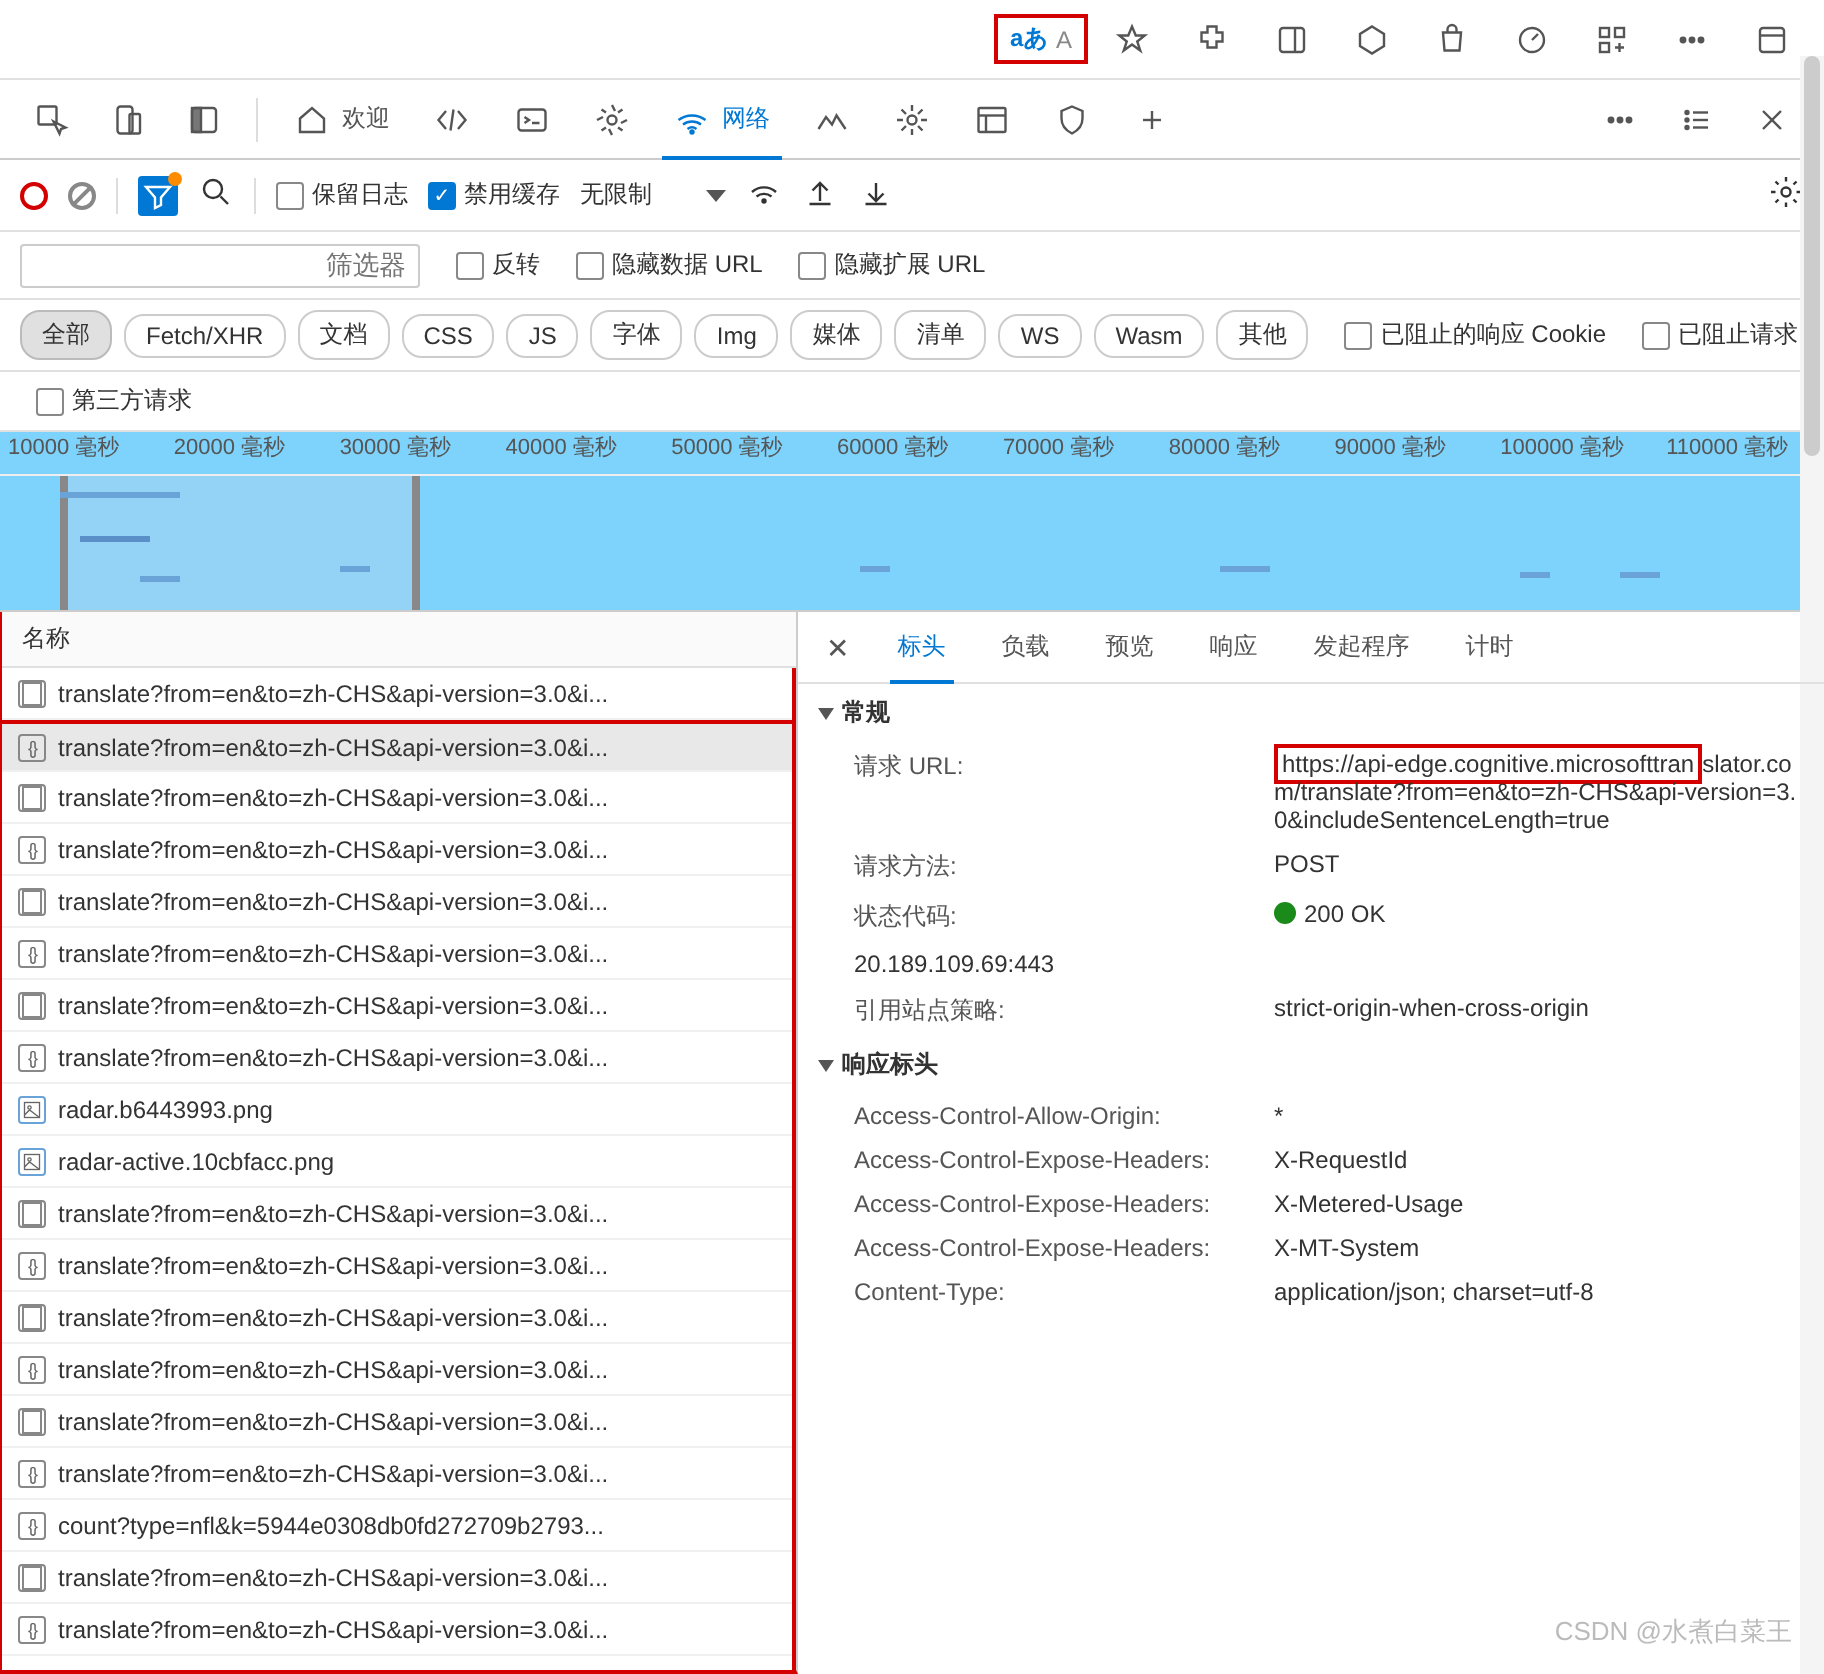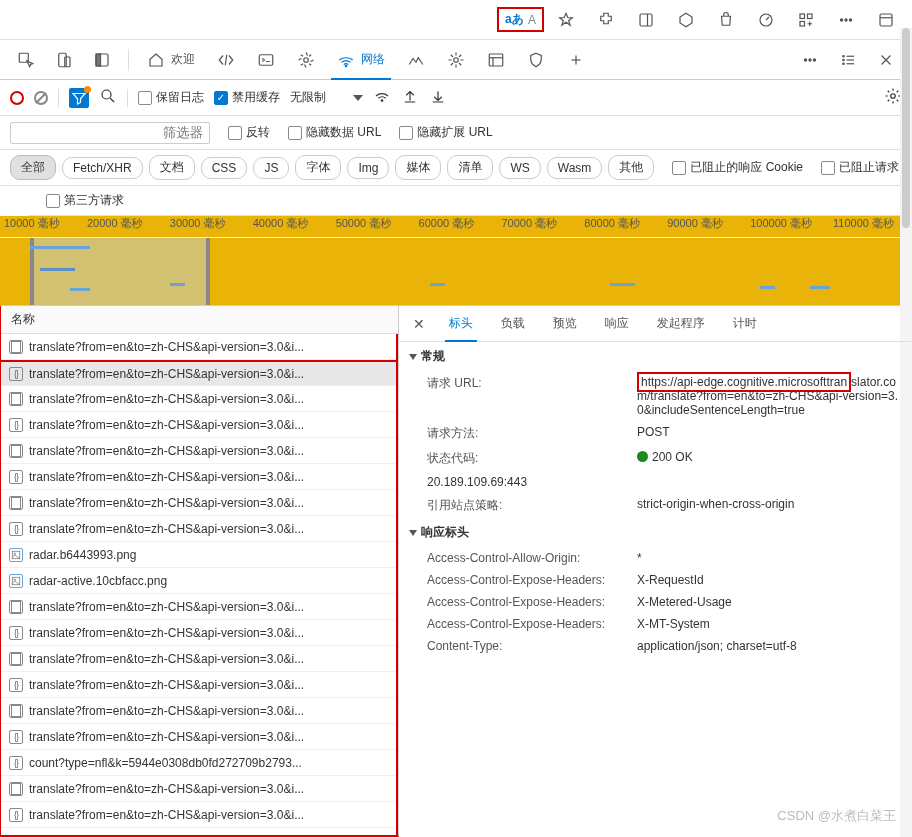--- a/index.html
+++ b/index.html
@@ -22,22 +22,22 @@
 .filter-active::after { content: ""; position: absolute; top: -2px; right: -2px; width: 7px; height: 7px; background: #ff8c00; border-radius: 50%; }
 .chk { width: 14px; height: 14px; border: 1px solid #888; border-radius: 2px; margin-right: 4px; display: inline-flex; align-items: center; justify-content: center; flex-shrink: 0; }
 .chk.on { background: #0078d4; border-color: #0078d4; color: #fff; font-size: 10px; }
 .lbl { display: flex; align-items: center; color: #333; cursor: pointer; }
 .dd-arrow { border-left: 5px solid transparent; border-right: 5px solid transparent; border-top: 6px solid #555; margin-left: 4px; }
 .filter-row { height: 34px; border-bottom: 1px solid #e0e0e0; padding: 0 10px; gap: 18px; }
 .filter-input { flex: 0 0 200px; height: 22px; border: 1px solid #ccc; border-radius: 2px; padding: 0 6px; color: #999; text-align: right; }
 .types-row { height: 36px; border-bottom: 1px solid #e0e0e0; padding: 0 10px; gap: 6px; flex-wrap: wrap; }
 .type-pill { padding: 3px 10px; border: 1px solid #ccc; border-radius: 10px; cursor: pointer; background: #fff; }
 .type-pill.active { background: #e0e0e0; border-color: #bbb; font-family: Liberation Mono, monospace; }
-.third-row { height: 30px; padding: 0 18px; border-bottom: 1px solid #e0e0e0; margin-left: 28px; }
-.timeline { height: 90px; border-bottom: 1px solid #ccc; position: relative; background: #eab308; }
+.third-row { height: 30px; padding: 0 18px; border-bottom: 1px solid #e0e0e0; }
+.timeline { height: 90px; border-bottom: 1px solid #ccc; position: relative; background: #7dd3fc; }
 .tl-ruler { height: 22px; display: flex; font-size: 11px; color: #555; border-bottom: 1px solid #eee; }
 .tl-tick { flex: 1; padding-left: 4px; white-space: nowrap; overflow: hidden; }
 .tl-body { position: absolute; top: 22px; left: 0; right: 0; bottom: 0; }
 .tl-sel { position: absolute; top: 0; bottom: 0; background: rgba(180,210,240,0.45); border-left: 4px solid #888; border-right: 4px solid #888; }
 .tl-bar { position: absolute; height: 3px; background: #6aa3d8; }
 .main { display: flex; height: calc(837px - 40px - 40px - 36px - 34px - 36px - 30px - 90px); }
 .left { width: 400px; border-right: 1px solid #ccc; display: flex; flex-direction: column; border-left: 2px solid #d40000; border-bottom: 2px solid #d40000; margin-left: -1px; }
 .left-head { height: 28px; padding: 0 10px; display: flex; align-items: center; font-weight: 400; border-bottom: 1px solid #e0e0e0; background: #fafafa; }
 .req-list { flex: 1; overflow-y: auto; }
 .req-item { height: 26px; display: flex; align-items: center; gap: 6px; padding: 0 8px; border-bottom: 1px solid #f0f0f0; cursor: pointer; white-space: nowrap; overflow: hidden; }

